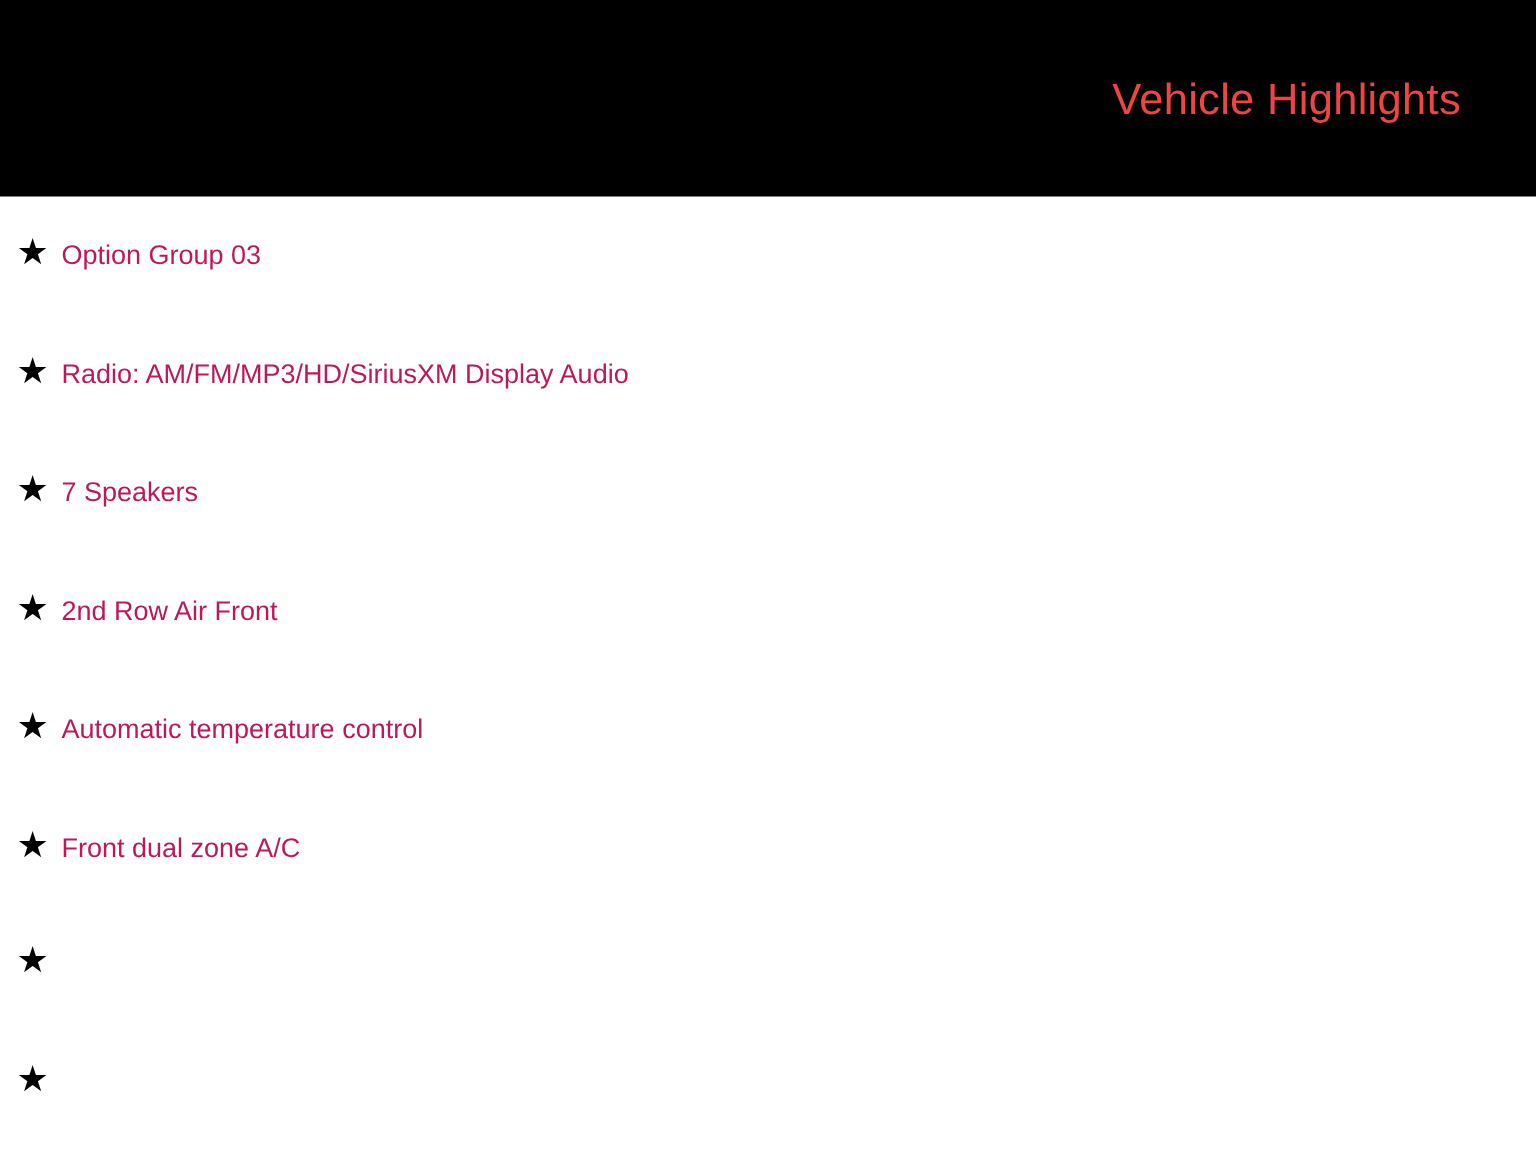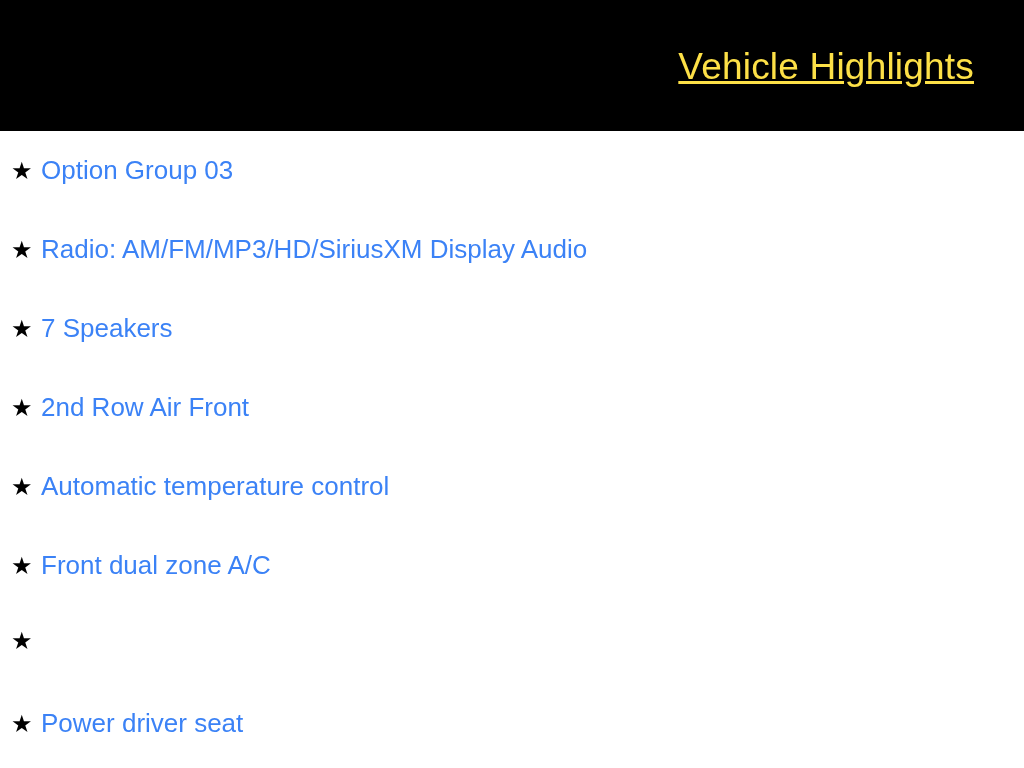--- a/index.html
+++ b/index.html
@@ -23,26 +23,25 @@
     top: 0;
     left: 0;
     width: 1024px;
     height: 131px;
     background: #000000;
   }
   .header-title {
     position: absolute;
     right: 50px;
     top: 50px;
-    color: #fde047;
-    font-size: 37px;
+    color: #ef4444;
+    font-size: 29px;
     line-height: 34px;
     letter-spacing: 0.2px;
     white-space: nowrap;
-    text-decoration: underline;
   }
   .features {
     position: absolute;
     top: 131px;
     left: 0;
     width: 1024px;
     padding-top: 24px;
   }
   .feature-row {
     display: flex;
@@ -52,22 +51,22 @@
   .star-icon {
     width: 30px;
     margin-left: 11px;
     color: #000000;
     font-size: 24px;
     line-height: 1;
     text-align: left;
     flex: 0 0 auto;
   }
   .feature-label {
-    color: #3b82f6;
-    font-size: 26px;
+    color: #be185d;
+    font-size: 18px;
     line-height: 30px;
     white-space: nowrap;
   }
 </style>
 </head>
 <body>
 
 <div id="page">
 
   <div class="header-bar">
@@ -105,18 +104,17 @@
       <span class="star-icon">★</span>
       <span class="feature-label">Front dual zone A/C</span>
     </div>
 
     <div class="feature-row">
       <span class="star-icon">★</span>
     </div>
 
     <div class="feature-row">
       <span class="star-icon">★</span>
-      <span class="feature-label">Power driver seat</span>
     </div>
 
   </div>
 
 </div>
 
 </body></html>

